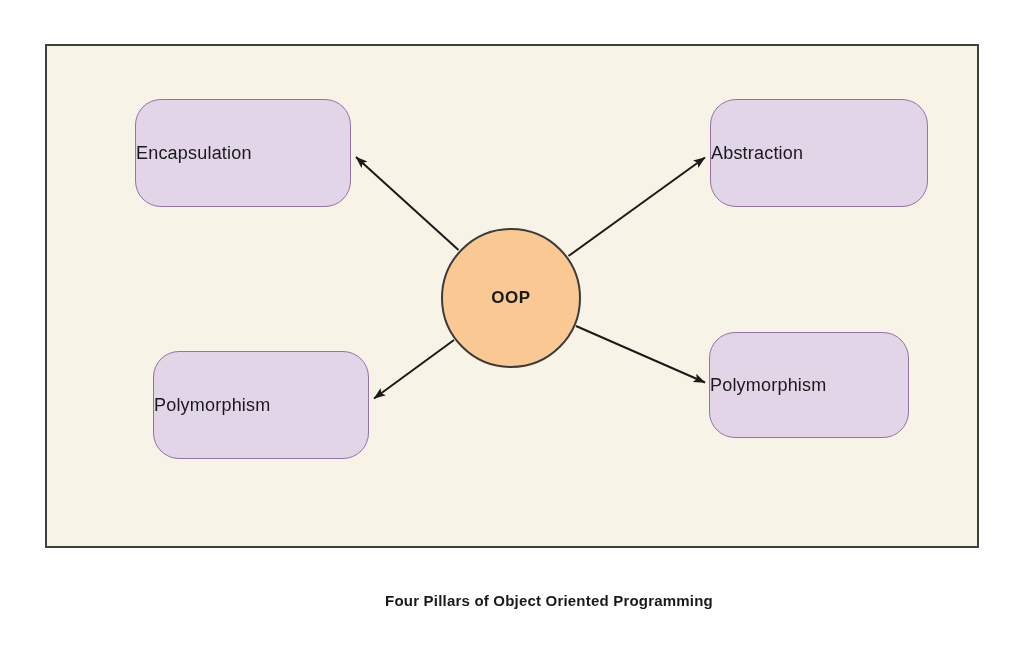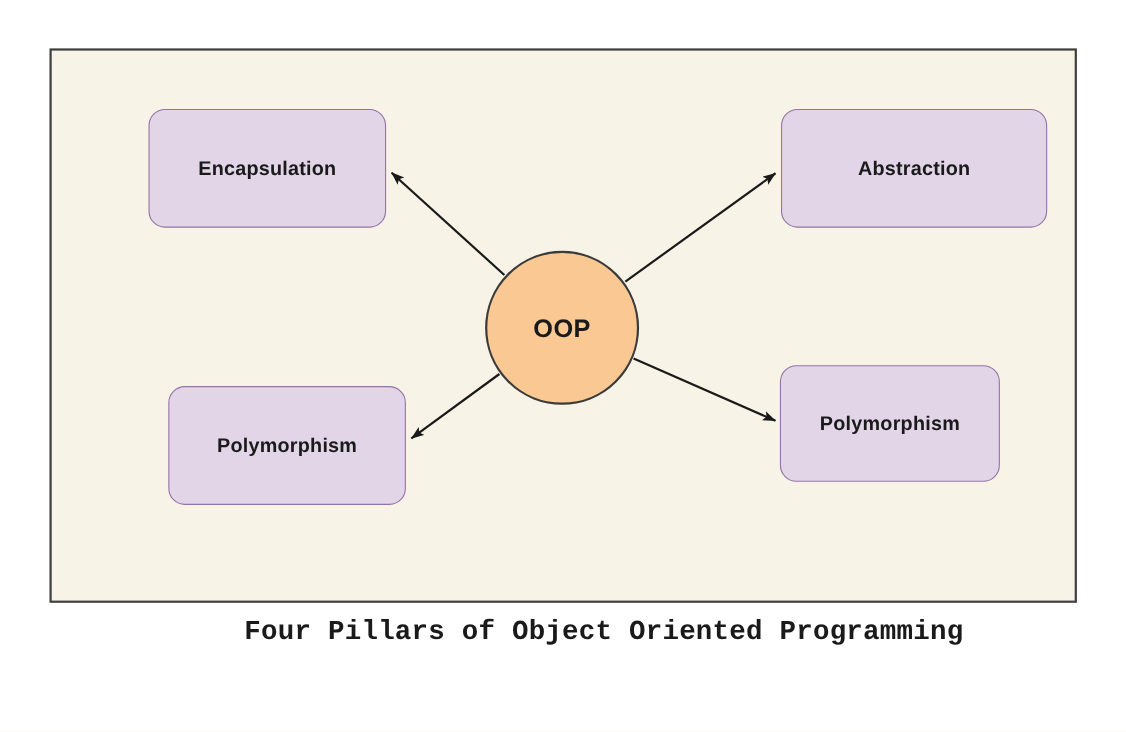--- a/index.html
+++ b/index.html
@@ -33,66 +33,63 @@
     top: 44px;
     width: 934px;
     height: 504px;
     background: var(--canvas-background, #F7F3E6);
     border: 2px solid var(--frame-border, #3F3F3F);
   }
   .node {
     position: absolute;
     display: flex;
     align-items: center;
-    justify-content: center;
     background: var(--node-fill, #E1D5E7);
     border: 1.5px solid var(--node-border, #9673A6);
-    border-radius: 15px;
+    border-radius: 26px;
     font-size: 18px;
     letter-spacing: 0.2px;
-    font-weight: bold;
   }
   .node-encapsulation { left: 135px; top: 99px;  width: 216px; height: 108px; }
-  .node-abstraction   { left: 710px; top: 99px;  width: 242px; height: 108px; }
+  .node-abstraction   { left: 710px; top: 99px;  width: 218px; height: 108px; }
   .node-inheritance   { left: 153px; top: 351px; width: 216px; height: 108px; }
   .node-polymorphism  { left: 709px; top: 332px; width: 200px; height: 106px; }
   .center-node {
     position: absolute;
     left: 441px;
     top: 228px;
     width: 140px;
     height: 140px;
     border-radius: 50%;
     background: var(--center-fill, #FAC993);
     border: 2px solid var(--center-border, #3B3B3B);
     display: flex;
     align-items: center;
     justify-content: center;
-    font-size: 23px;
+    font-size: 17px;
     font-weight: bold;
     letter-spacing: 0.5px;
   }
   .arrows {
     position: absolute;
     left: 0;
     top: 0;
     width: 1024px;
     height: 665px;
     pointer-events: none;
   }
   .caption {
     position: absolute;
     left: 549px;
-    top: 560px;
+    top: 592px;
     transform: translateX(-50%);
     white-space: nowrap;
-    font-size: 25px;
+    font-size: 15px;
     font-weight: bold;
     letter-spacing: 0.2px;
-    font-family: Liberation Mono, monospace;
   }
 </style>
 </head>
 <body>
 
 <div class="canvas"></div>
 
 <svg class="arrows" width="1024" height="665" viewBox="0 0 1024 665" xmlns="http://www.w3.org/2000/svg">
   <defs>
     <marker id="arrowhead" markerWidth="13" markerHeight="10" refX="11.5" refY="4.5" orient="auto" markerUnits="userSpaceOnUse">

